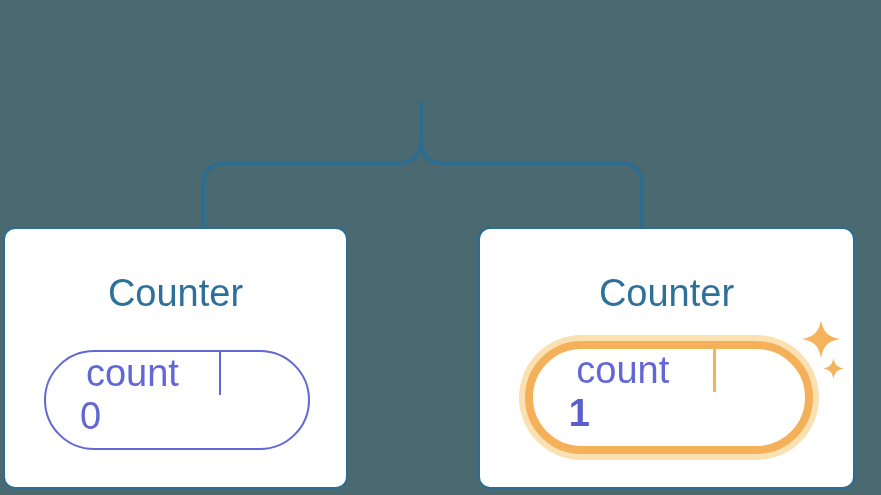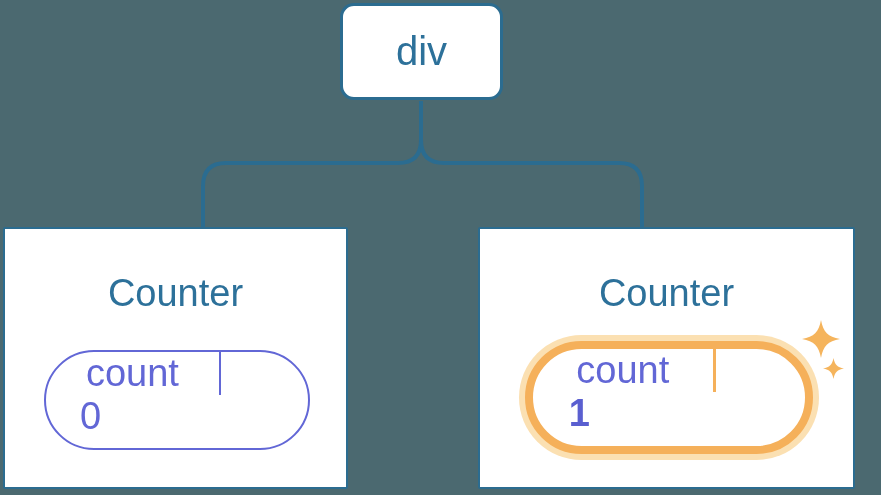--- a/index.html
+++ b/index.html
@@ -35,21 +35,21 @@
     color: #2d719a;
   }
 
   .card {
     position: absolute;
     top: 227px;
     height: 262px;
     box-sizing: border-box;
     background: #ffffff;
     border: 2px solid #2b6c90;
-    border-radius: 2px;
+    border-radius: 12px;
     padding-left: 20px;
   }
   .card-left  { left: 3px;   width: 345px; }
   .card-right { left: 478px; width: 377px; }
 
   .card-title {
     position: absolute;
     top: 45px; left: 0;
     width: 100%;
     text-align: center;
@@ -111,23 +111,20 @@
 </head>
 <body>
 
 <div class="stage">
 
   <svg class="connectors" viewBox="0 0 881 495" xmlns="http://www.w3.org/2000/svg">
     <path d="M421 101 L421 140 Q421 163 398 163 L226 163 Q203 163 203 186 L203 229" fill="none" stroke="#2b6c90" stroke-width="4"></path>
     <path d="M421 101 L421 140 Q421 163 444 163 L619 163 Q642 163 642 186 L642 229" fill="none" stroke="#2b6c90" stroke-width="4"></path>
   </svg>
 
-  <div class="root-node">
-    <span>div</span>
-  </div>
 
   <div class="card card-left">
     <div class="card-title">Counter</div>
     <div class="pill">
       <div class="pill-key">count</div>
       <div class="pill-value">0</div>
     </div>
   </div>
 
   <div class="card card-right">

